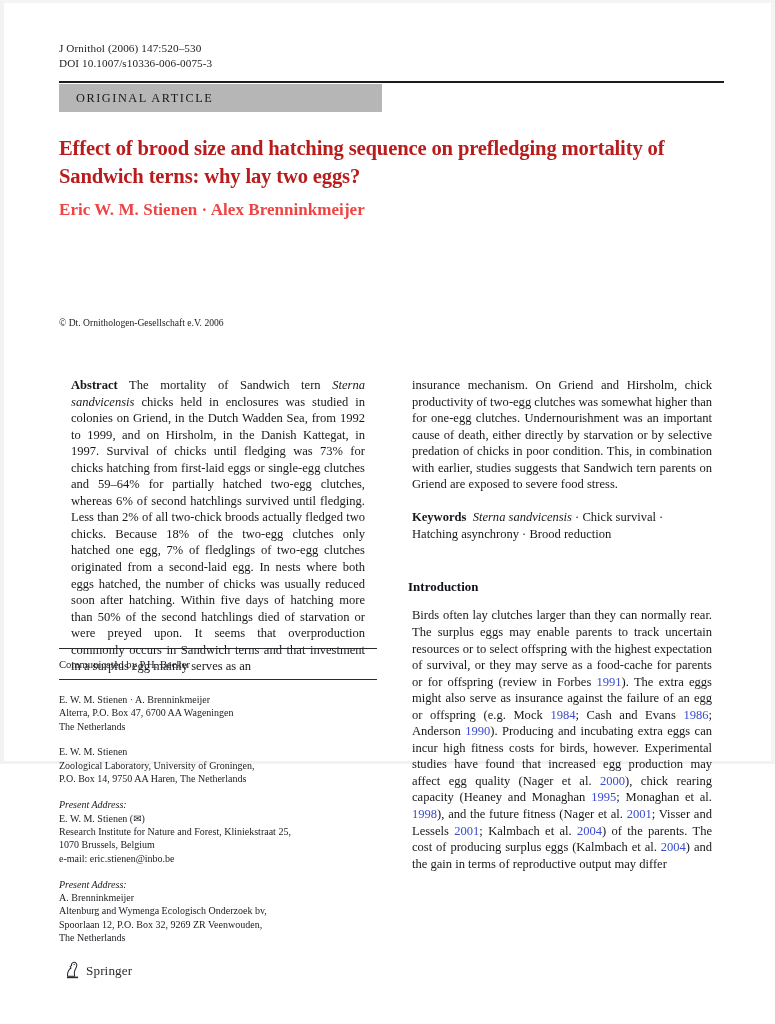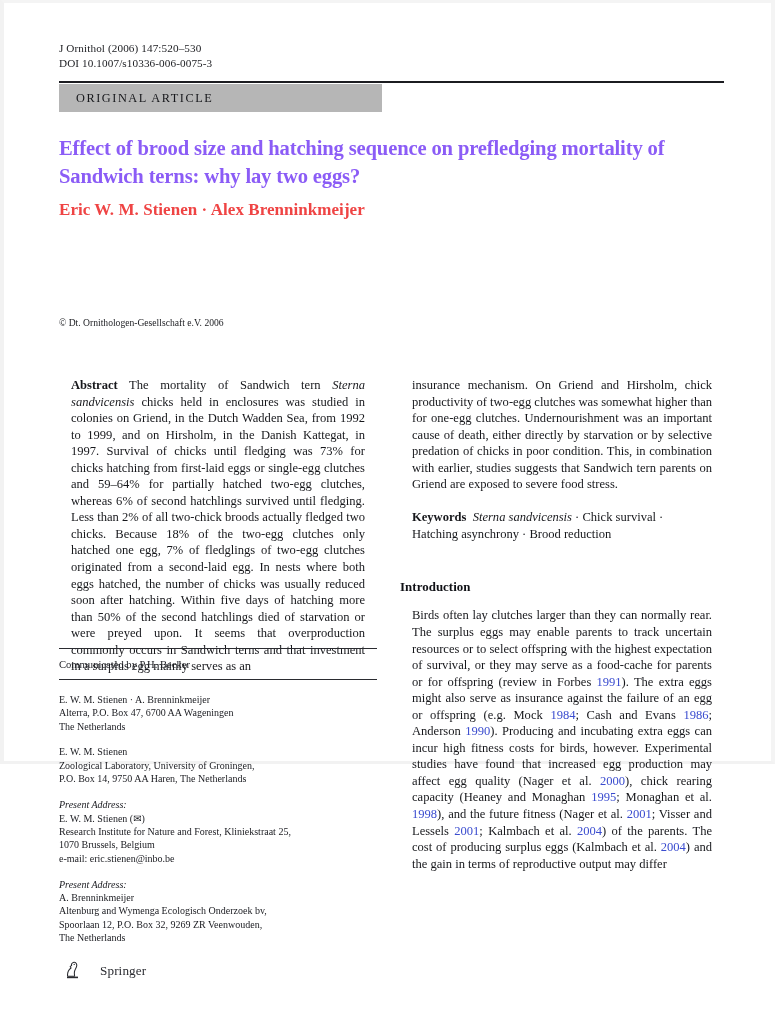--- a/index.html
+++ b/index.html
@@ -76,21 +76,21 @@
   
   .title {
     position: absolute;
     top: 132px;
     left: 0;
     width: 640px;
     font-size: 20.6px;
     line-height: 27.5px;
     font-weight: bold;
     letter-spacing: -0.15px;
-    color: #8b5cf6;
+    color: #b91c1c;
   }
   .authors {
     position: absolute;
     top: 197px;
     left: 0;
     width: 640px;
     font-size: 17px;
     font-weight: bold;
     letter-spacing: 0.05px;
     color: #ef4444;
@@ -136,21 +136,21 @@
 
   .kw {
     margin: 12px;
     margin-top: 16.5px;
     font-size: 12.55px;
     line-height: 16.55px;
     color: #16171b;
     text-align: left;
   }
   .sec-head {
-    margin: 0;
+    margin: 8px;
     margin-top: 38px;
     font-size: 12.9px;
     font-weight: bold;
     color: #101116;
     letter-spacing: 0.05px;
   }
   .intro-body { margin-top: 17px; }
 
   
   .footblock {
@@ -182,21 +182,21 @@
     font-style: italic;
   }
 
   
   .springer {
     position: absolute;
     left: 5px;
     top: 958px;
     display: flex;
     align-items: center;
-    gap: 19px;
+    gap: 5px;
   }
   .springer svg { display: block; }
   .springer .word {
     font-size: 13.2px;
     color: #2b2c31;
     letter-spacing: 0.1px;
   }
 </style>
 </head>
 <body>

